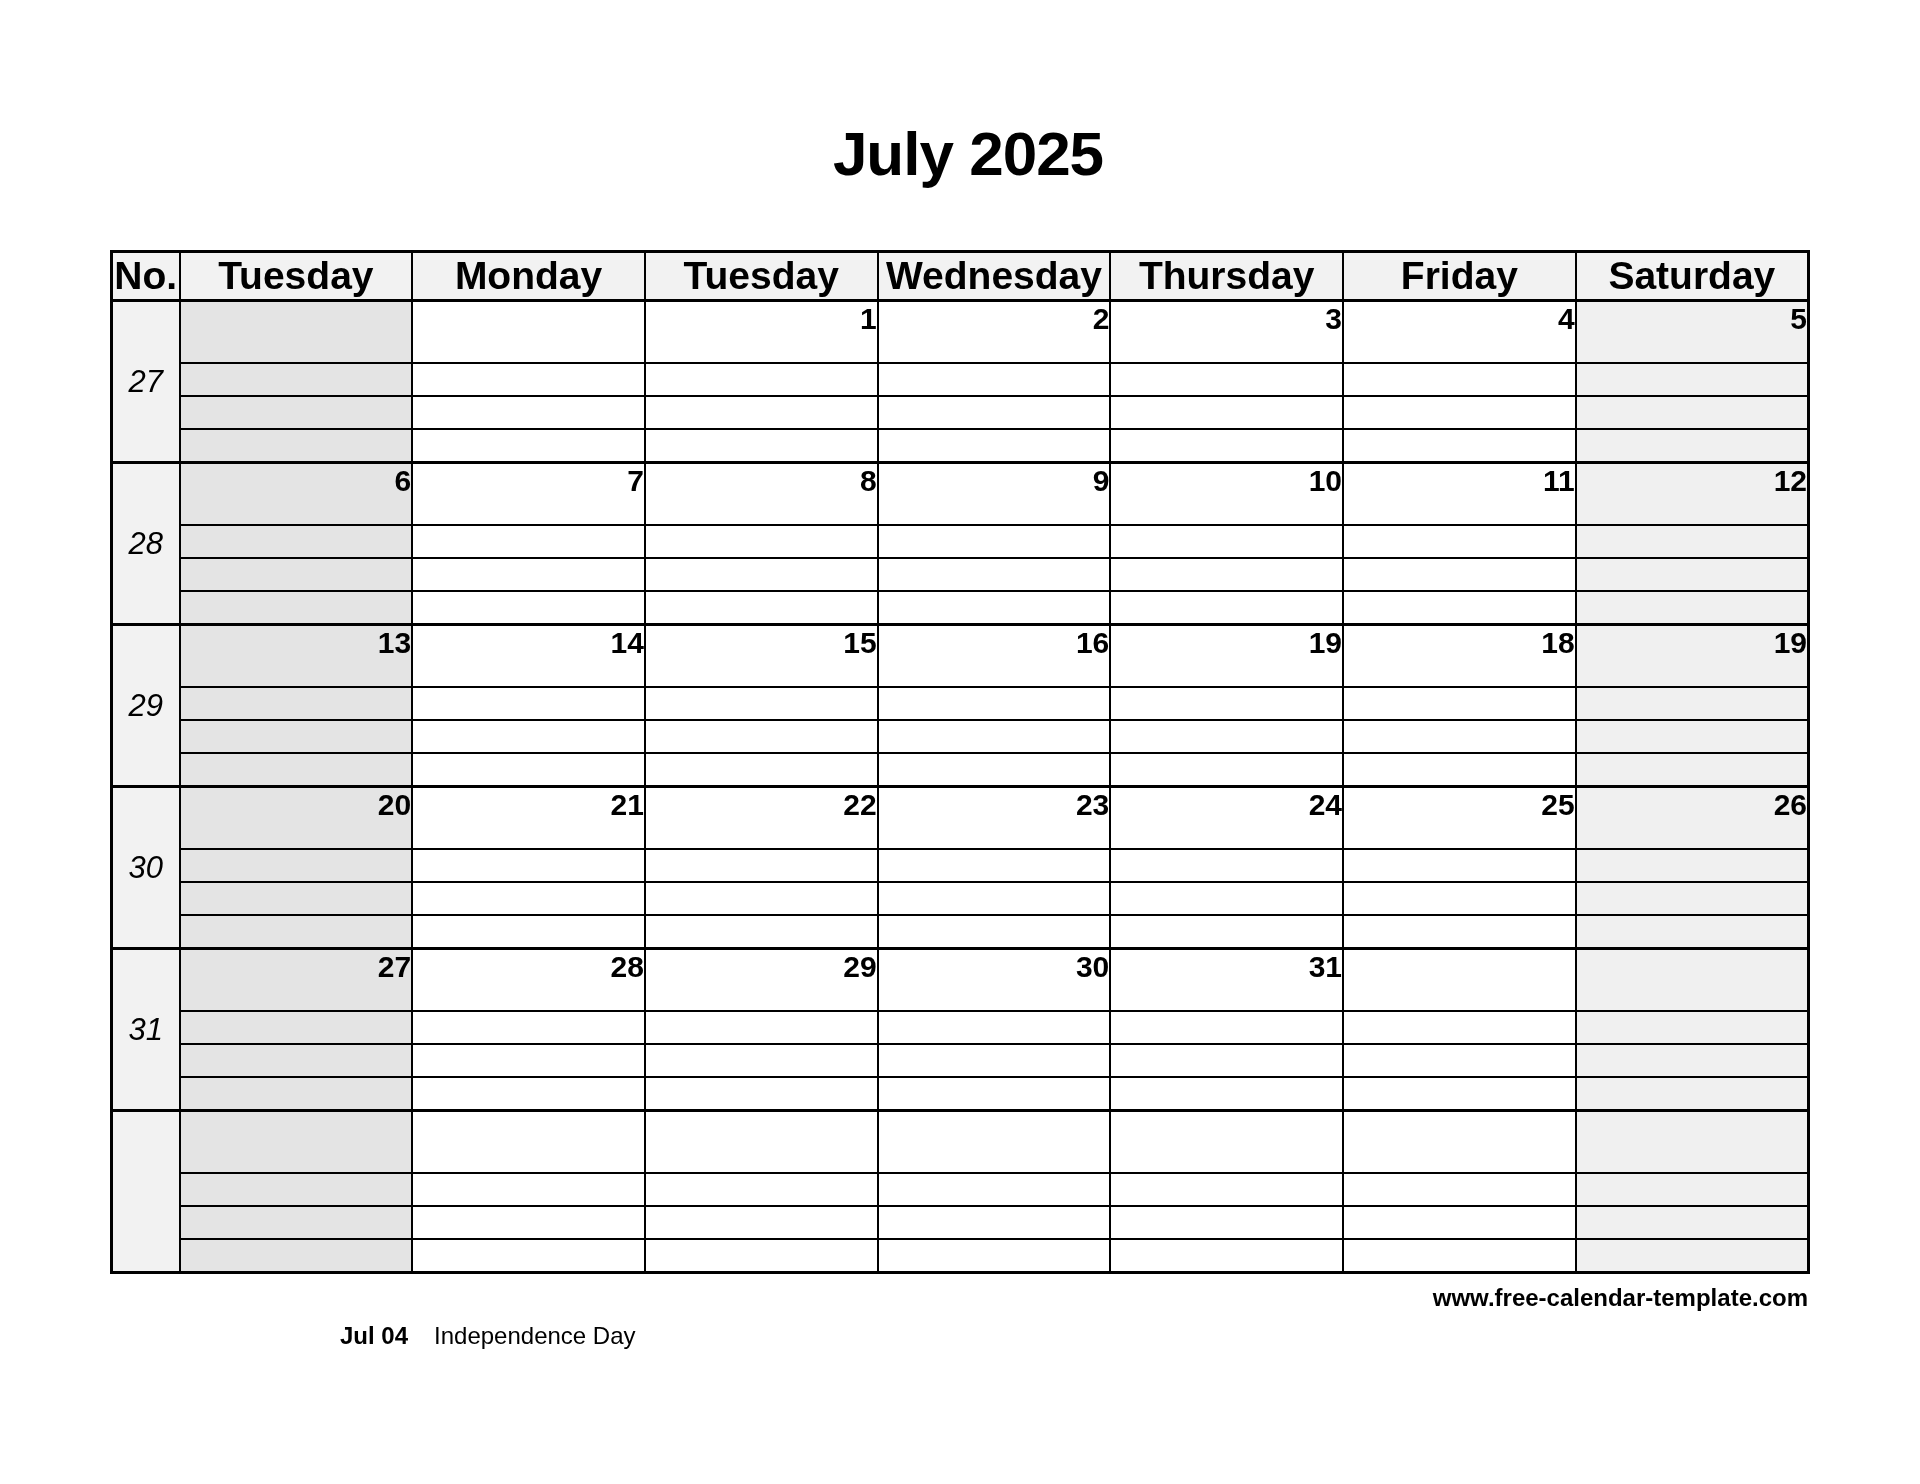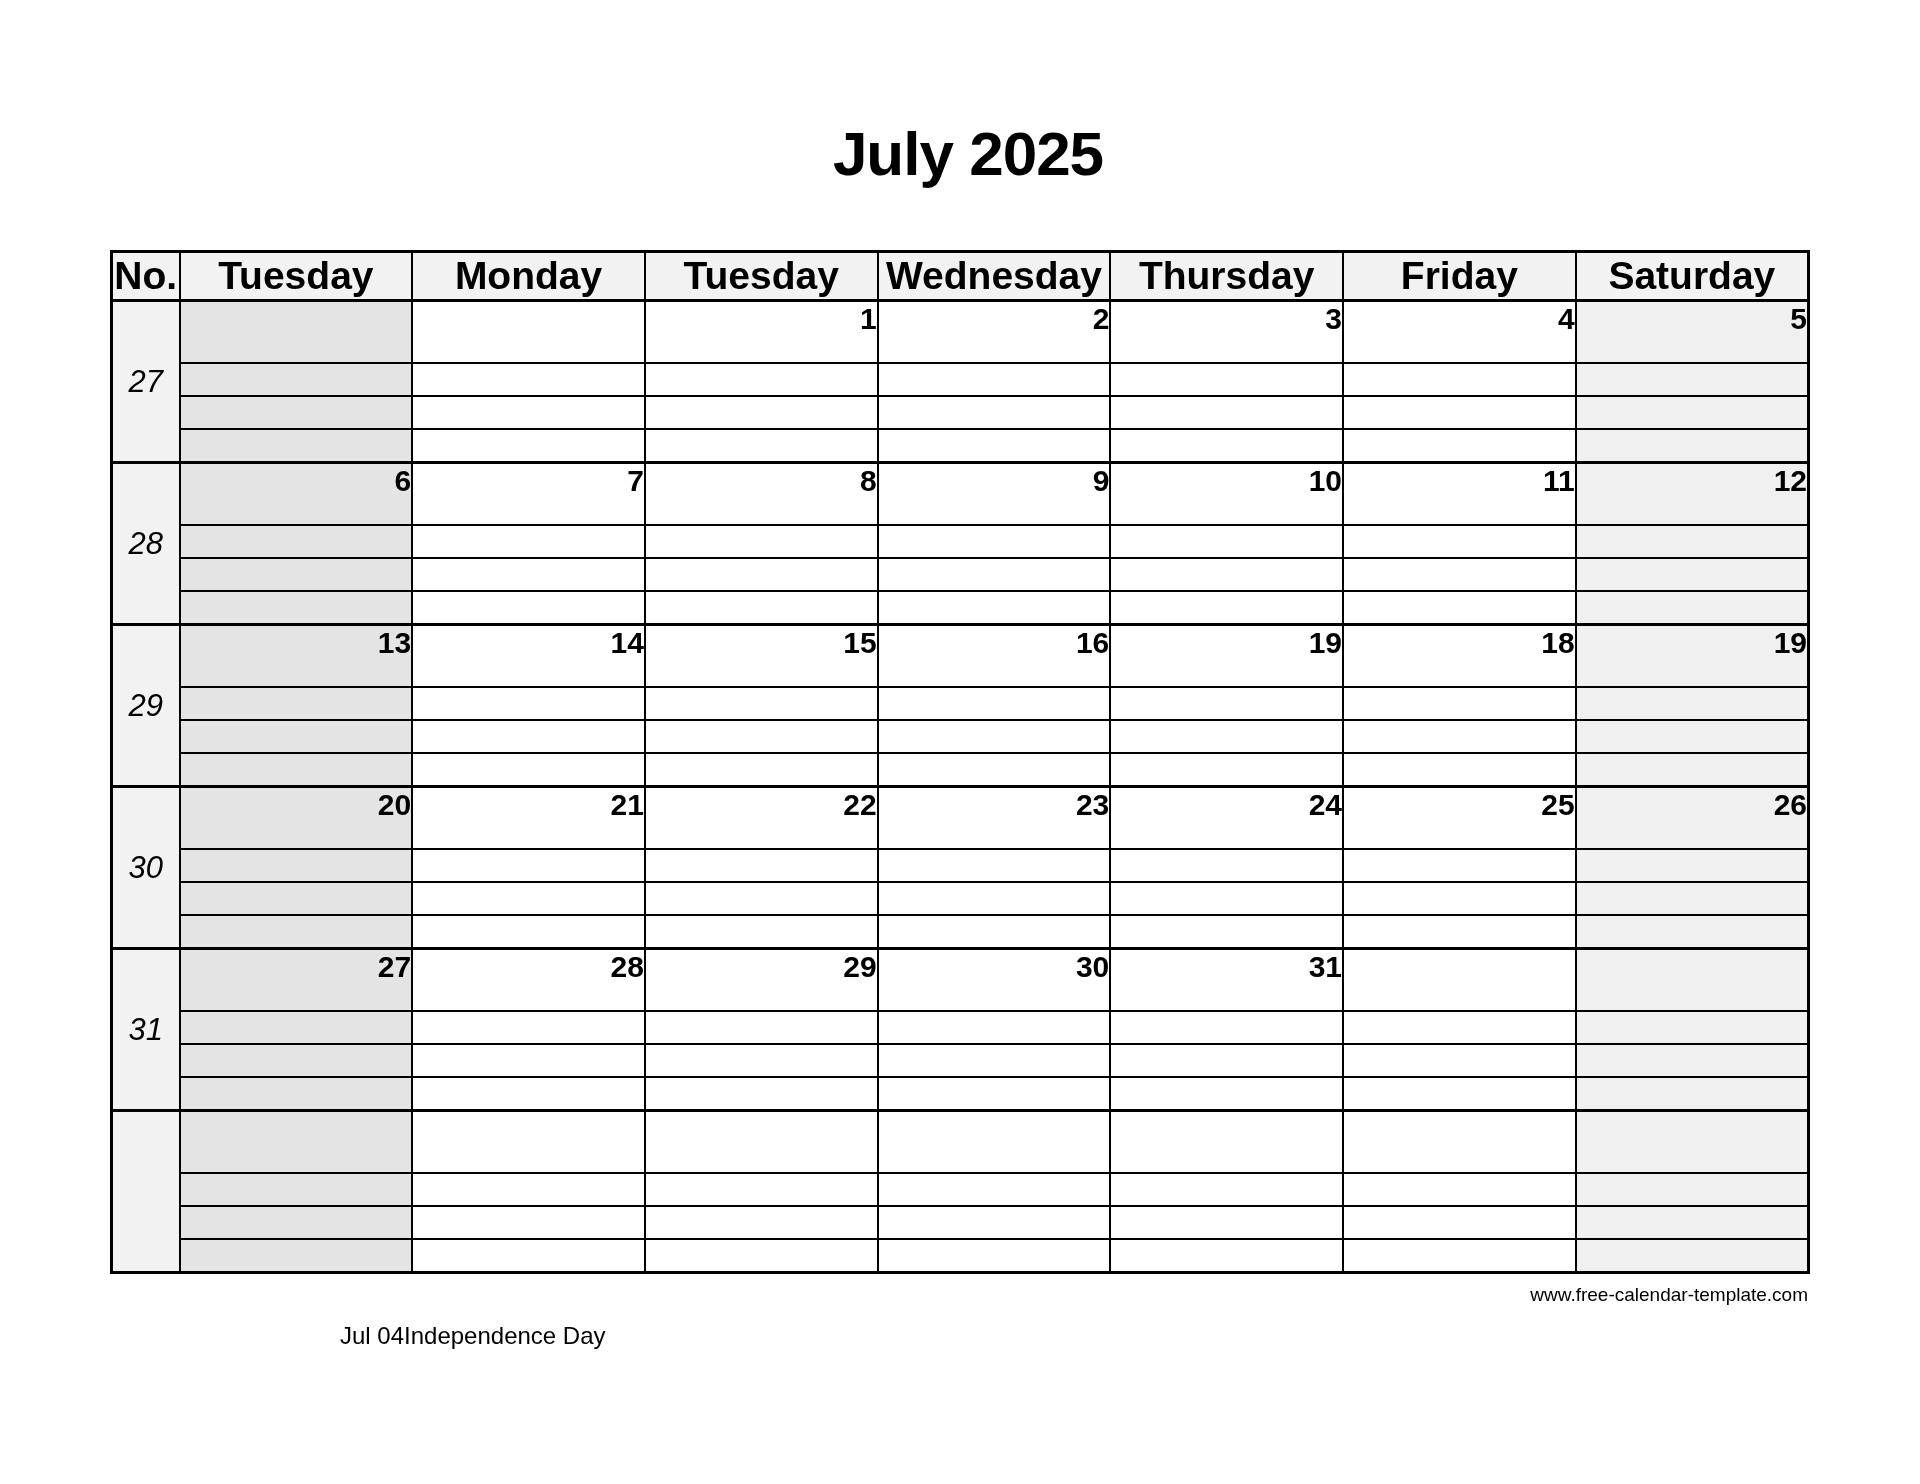--- a/index.html
+++ b/index.html
@@ -32,24 +32,24 @@
     border-top:3px solid #000;
   }
   td.d {
     font-weight:bold; font-size:30px; text-align:right; vertical-align:top;
     padding:3px 12px 0 0;
   }
   td.c0 { background:var(--sun); }
   td.c6 { background:var(--sat); }
   .site {
     position:absolute; right:112px; top:1284px;
-    font-size:19px; color:#000;
+    font-size:24px; color:#000;font-weight:bold;
   }
   .holiday { position:absolute; left:340px; top:1322px; font-size:24px; }
-  .holiday .hd { font-weight:normal; }
+  .holiday .hd { font-weight:bold; margin-right:26px; }
 </style>
 </head>
 <body style="--hdr: #f2f2f2; --sun: #e4e4e4; --sat: #f0f0f0;">
 
 <h1 class="title">July 2025</h1>
 
 <table class="cal">
   <colgroup>
     <col class="c-no">
       <col>

